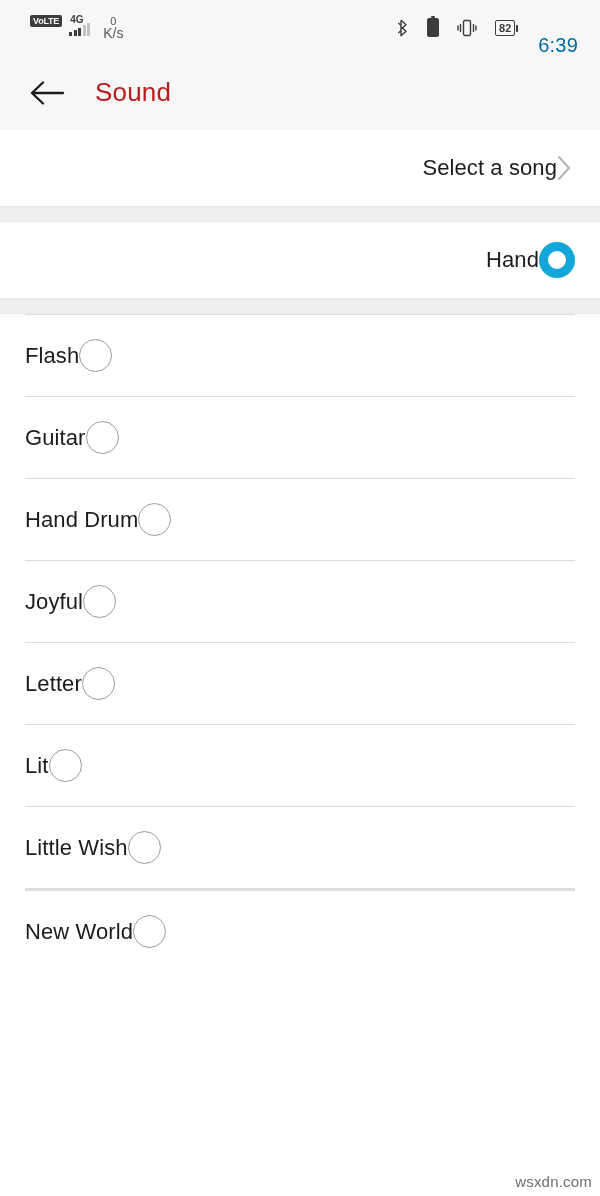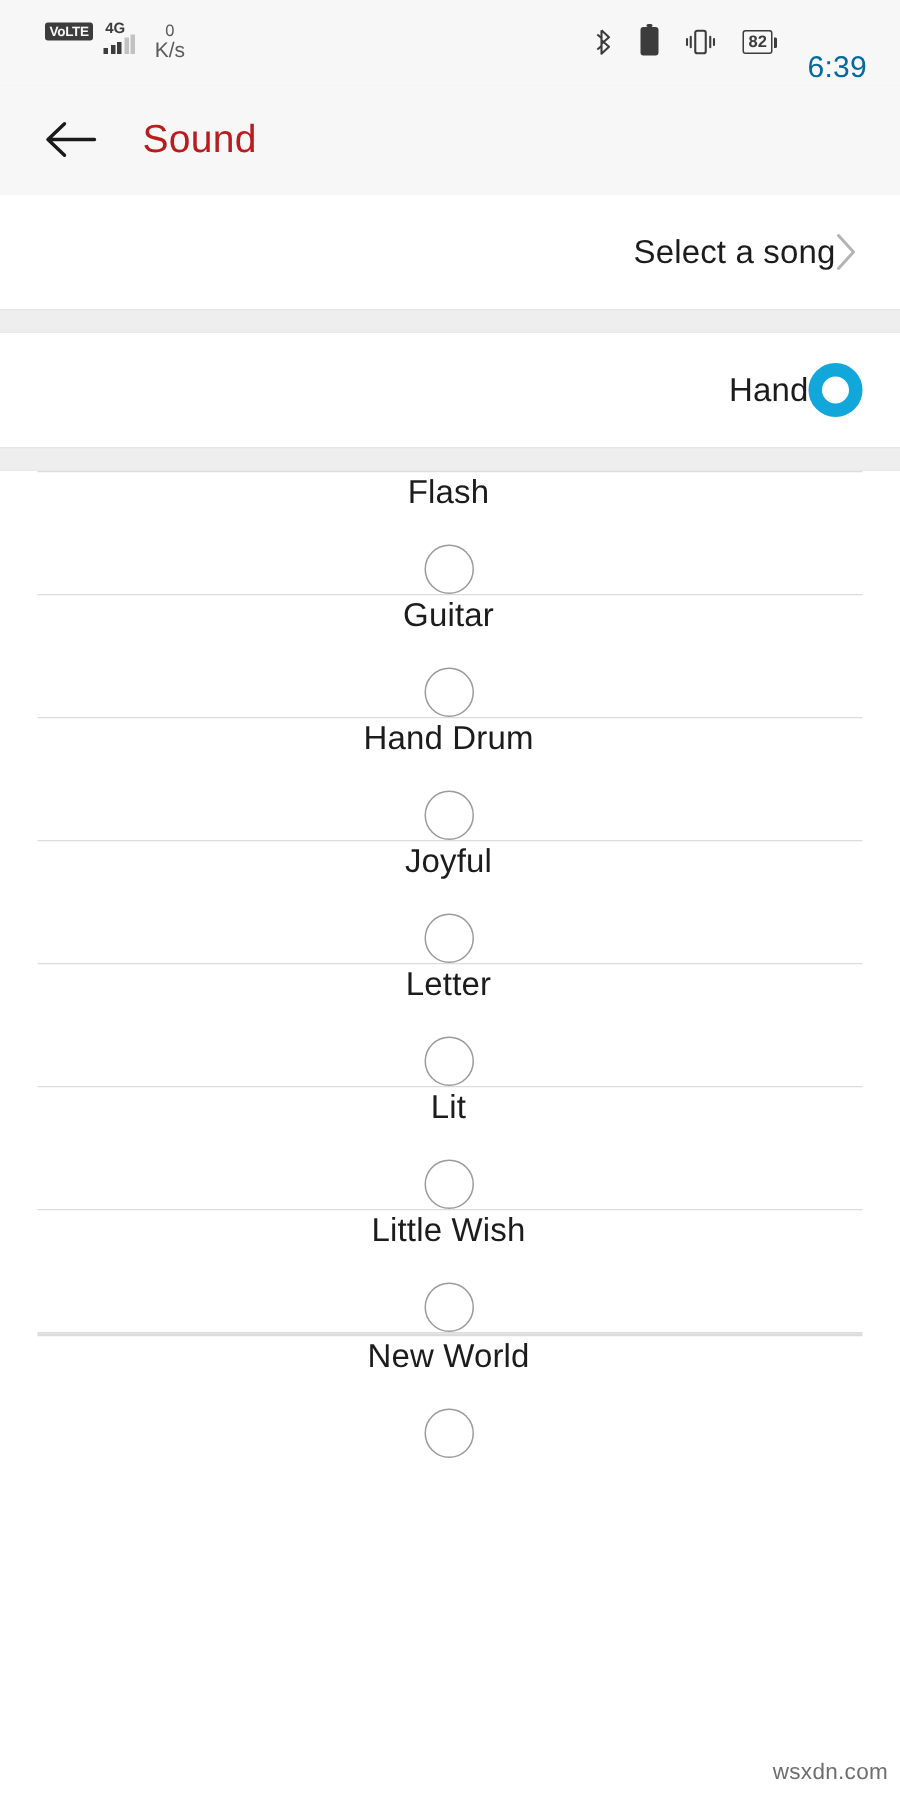--- a/index.html
+++ b/index.html
@@ -207,26 +207,24 @@
   .divider {
     height: 1px;
     background: #dcdcdc;
     margin: 0 25px;
   }
 
   .preset-row {
     height: 81px;
     display: flex;
     align-items: center;
-    justify-content: space-between;
     padding: 0 27px 0 25px;
     box-sizing: border-box;
     background: #ffffff;
     cursor: pointer;
-    flex-direction: column;
   }
 
   .radio-off {
     width: 33px;
     height: 33px;
     border-radius: 50%;
     border: 1.6px solid #9b9b9b;
     box-sizing: border-box;
     flex: 0 0 auto;
   }

